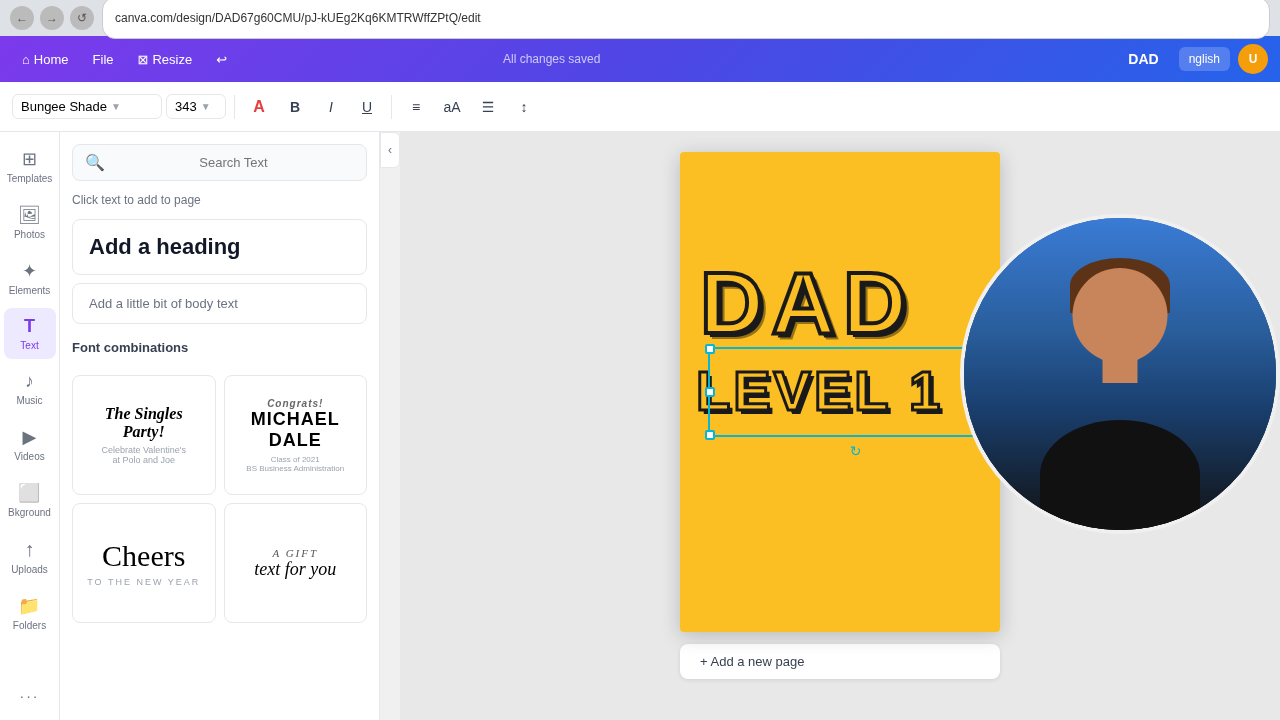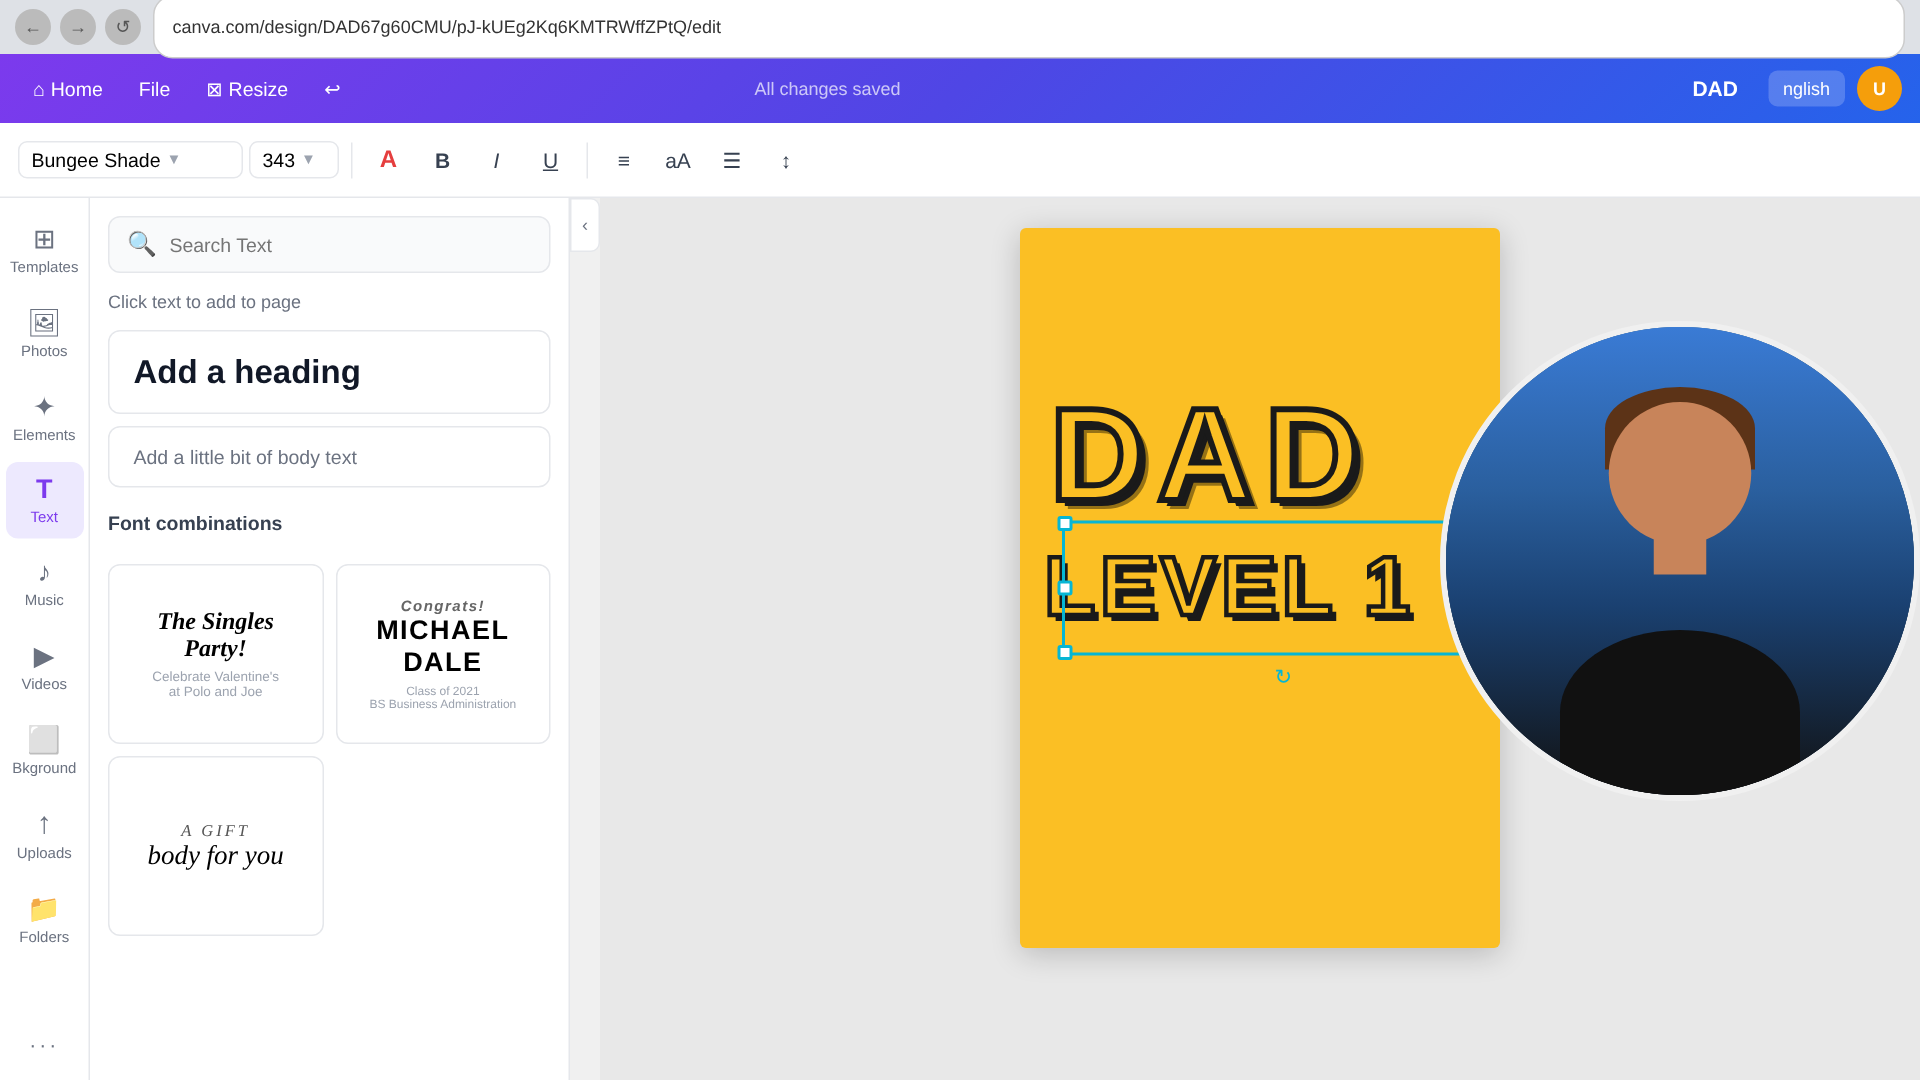--- a/index.html
+++ b/index.html
@@ -126,21 +126,21 @@
       padding: 12px;
     }
     .search-box {
       display: flex; align-items: center; gap: 8px;
       border: 1px solid #e5e7eb; border-radius: 8px;
       padding: 8px 12px; margin-bottom: 12px;
       background: #f9fafb;
     }
     .search-box input {
       border: none; background: transparent;
-      font-size: 13px; outline: none; flex: 1; color: #374151;
+      font-size: 13px; outline: none; flex: 1; color: #374151; text-align: center;
     }
     .click-hint { font-size: 12px; color: #6b7280; margin-bottom: 12px; }
 
     
     .text-add-heading {
       border: 1px solid #e5e7eb; border-radius: 8px;
       padding: 14px 16px; margin-bottom: 8px;
       cursor: pointer; font-size: 22px; font-weight: 800;
       color: #111827;
     }
@@ -443,23 +443,27 @@
     <div class="font-combos">
       <div class="font-combo-card combo-1">
         <div class="main-text" style="font-family:Georgia,serif; font-size:16px; font-weight:800; font-style:italic;">The Singles<br>Party!</div>
         <div class="sub-text" style="font-size:9px; color:#9ca3af; font-family:sans-serif; margin-top:4px;">Celebrate Valentine's<br>at Polo and Joe</div>
       </div>
       <div class="font-combo-card combo-2">
         <div class="main-text" style="font-family:sans-serif; font-size:10px; font-style:italic; color:#666;">Congrats!</div>
         <div style="font-family:Impact,sans-serif; font-size:18px; font-weight:900; letter-spacing:1px;">MICHAEL<br>DALE</div>
         <div style="font-size:8px; color:#9ca3af; margin-top:4px;">Class of 2021<br>BS Business Administration</div>
       </div>
+      <div class="font-combo-card combo-3">
+        <div class="main-text" style="font-family:'Brush Script MT',cursive; font-size:30px;">Cheers</div>
+        <div class="sub-text" style="font-size:9px; color:#9ca3af; font-family:sans-serif; text-transform:uppercase; letter-spacing:2px; margin-top:4px;">TO THE NEW YEAR</div>
+      </div>
       <div class="font-combo-card combo-4">
         <div class="main-text" style="font-size:11px; text-transform:uppercase; letter-spacing:2px; color:#555;">A GIFT</div>
-        <div style="font-family:Georgia,serif; font-size:18px; font-style:italic;">body for you</div>
+        <div style="font-family:Georgia,serif; font-size:18px; font-style:italic;">text for you</div>
       </div>
     </div>
   </div>
 
   <div class="panel-arrow" style="position:relative; left:0; top:0; transform:none; margin:0;">
     <span>‹</span>
   </div>
 
   <div class="canvas-area" style="position:relative;">
 
@@ -518,15 +522,18 @@
         <div class="selection-box">
           <div class="selection-handle handle-tl"></div>
           <div class="selection-handle handle-tr"></div>
           <div class="selection-handle handle-bl"></div>
           <div class="selection-handle handle-br"></div>
           <div class="selection-handle handle-lm"></div>
           <div class="selection-handle handle-rm"></div>
           <div class="rotate-handle">↻</div>
         </div>
       </div>
+      <div class="add-page-bar">
+        <span>+ Add a new page</span>
+      </div>
     </div>
   </div>
 </div>
 
 </body></html>

